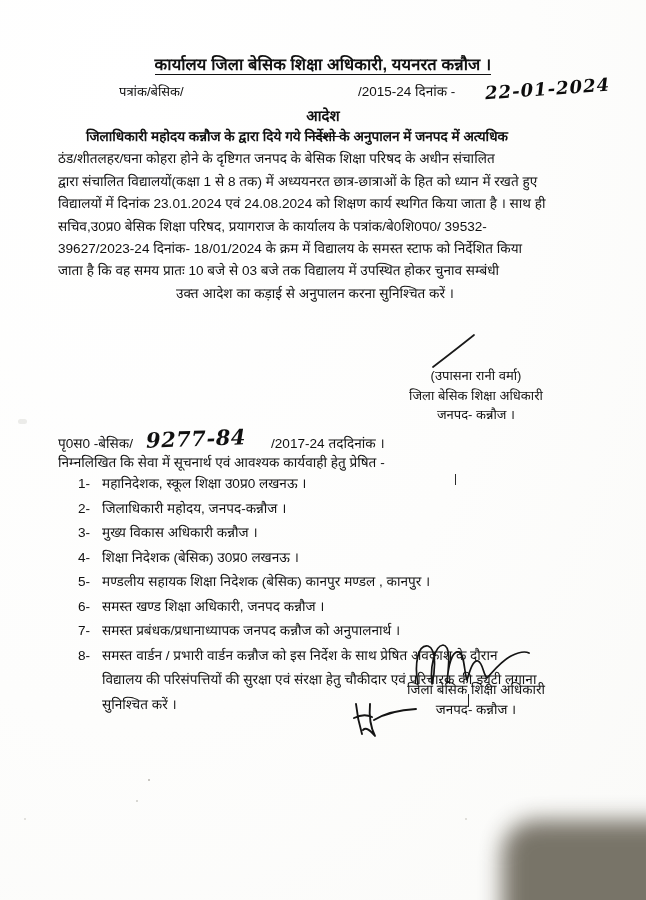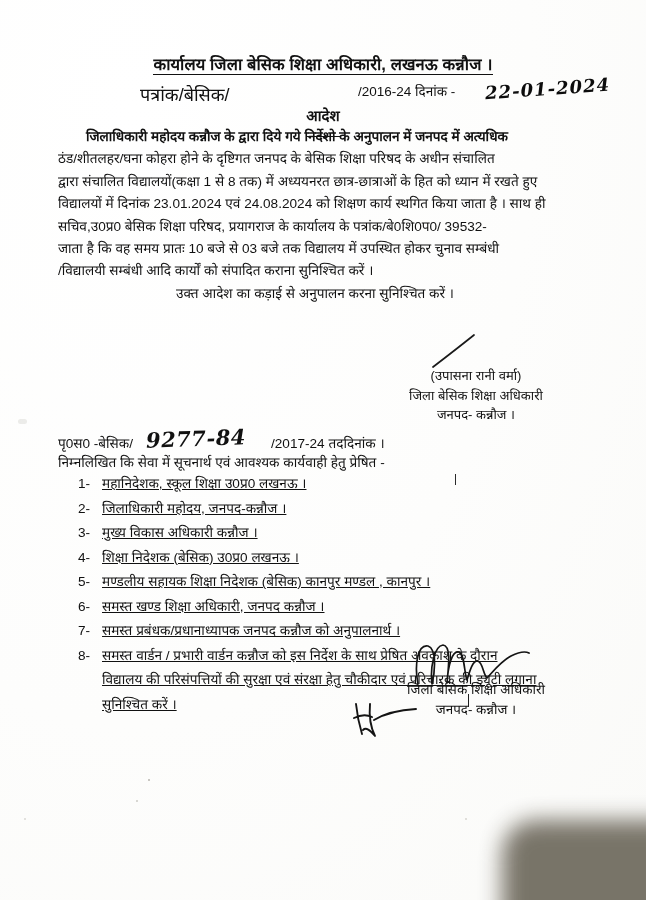--- a/index.html
+++ b/index.html
@@ -44,23 +44,23 @@
   }
 
   #letterno-row {
     position: absolute;
     top: 80px;
     left: 0; right: 0;
     height: 24px;
   }
   #letterno-label {
     position: absolute;
-    left: 140px;
+    left: 119px;
     top: 2px;
-    font-size: 18px;
+    font-size: 13px;
   }
   #letterno-year {
     position: absolute;
     left: 358px;
     top: 2px;
     font-size: 13.5px;
     white-space: nowrap;
   }
   #letterno-date-hw {
     position: absolute;
@@ -179,21 +179,20 @@
     line-height: 24.5px;
     align-items: flex-start;
   }
   .rcp .num {
     width: 24px;
     flex: 0 0 24px;
     white-space: nowrap;
   }
   .rcp .txt {
     flex: 1 1 auto;
-    text-decoration: underline;
   }
   .rcp .txt .l1 { display: block; white-space: nowrap; }
   .rcp .txt .l2 { display: block; white-space: nowrap; }
   .rcp .txt .l3 { display: block; white-space: nowrap; }
 
   
   #stray-tick {
     position: absolute;
     top: 474px;
     left: 455px;
@@ -261,41 +260,41 @@
   #speck-5 { left: 18px;  top: 419px; width: 9px;   height: 5px;   border-radius: 3px; opacity: .25; }
 </style>
 </head>
 <body>
 
 <div id="page">
 
   <div id="paper-tint"></div>
 
   <div id="office-heading">
-    <span class="u">कार्यालय जिला बेसिक शिक्षा अधिकारी, लखनऊ कन्नौज ।</span>
+    <span class="u">कार्यालय जिला बेसिक शिक्षा अधिकारी, ययनरत कन्नौज ।</span>
   </div>
 
   <div id="letterno-row">
     <span id="letterno-label">पत्रांक/बेसिक/</span>
-    <span id="letterno-year">/2016-24 दिनांक -</span>
+    <span id="letterno-year">/2015-24 दिनांक -</span>
     <span id="letterno-date-hw">22-01-2024</span>
   </div>
 
   <div id="aadesh-title">
     <span>आदेश</span>
   </div>
 
   <div id="body-block">
     <div class="body-line indent">जिलाधिकारी महोदय कन्नौज के द्वारा दिये गये निर्देशो के अनुपालन में जनपद में अत्यधिक</div>
     <div class="body-line">ठंड/शीतलहर/घना कोहरा होने के दृष्टिगत जनपद के बेसिक शिक्षा परिषद के अधीन संचालित</div>
     <div class="body-line">द्वारा संचालित विद्यालयों(कक्षा 1 से 8 तक) में अध्ययनरत छात्र-छात्राओं के हित को ध्यान में रखते हुए</div>
     <div class="body-line">विद्यालयों में दिनांक 23.01.2024 एवं 24.08.2024 को शिक्षण कार्य स्थगित किया जाता है । साथ ही</div>
     <div class="body-line">सचिव,उ0प्र0 बेसिक शिक्षा परिषद, प्रयागराज के कार्यालय के पत्रांक/बे0शि0प0/  39532-</div>
+    <div class="body-line">39627/2023-24 दिनांक- 18/01/2024 के क्रम में विद्यालय के समस्त स्टाफ को निर्देशित किया</div>
     <div class="body-line">जाता है कि वह समय प्रातः 10 बजे से 03 बजे तक विद्यालय में उपस्थित होकर चुनाव सम्बंधी</div>
-    <div class="body-line">/विद्यालयी सम्बंधी आदि कार्यों को संपादित कराना सुनिश्चित करें ।</div>
     <div class="body-line indent2">उक्त आदेश का कड़ाई से अनुपालन करना सुनिश्चित करें ।</div>
   </div>
 
   <svg id="sign-stroke-1" viewBox="0 0 46 34">
     <path d="M44 1 C 34 9, 20 20, 3 33" stroke="#1a1a1a" stroke-width="1.7" fill="none" stroke-linecap="round"></path>
   </svg>
 
   <div id="sign-block-1">
     <div>(उपासना रानी वर्मा)</div>
     <div>जिला बेसिक शिक्षा अधिकारी</div>

